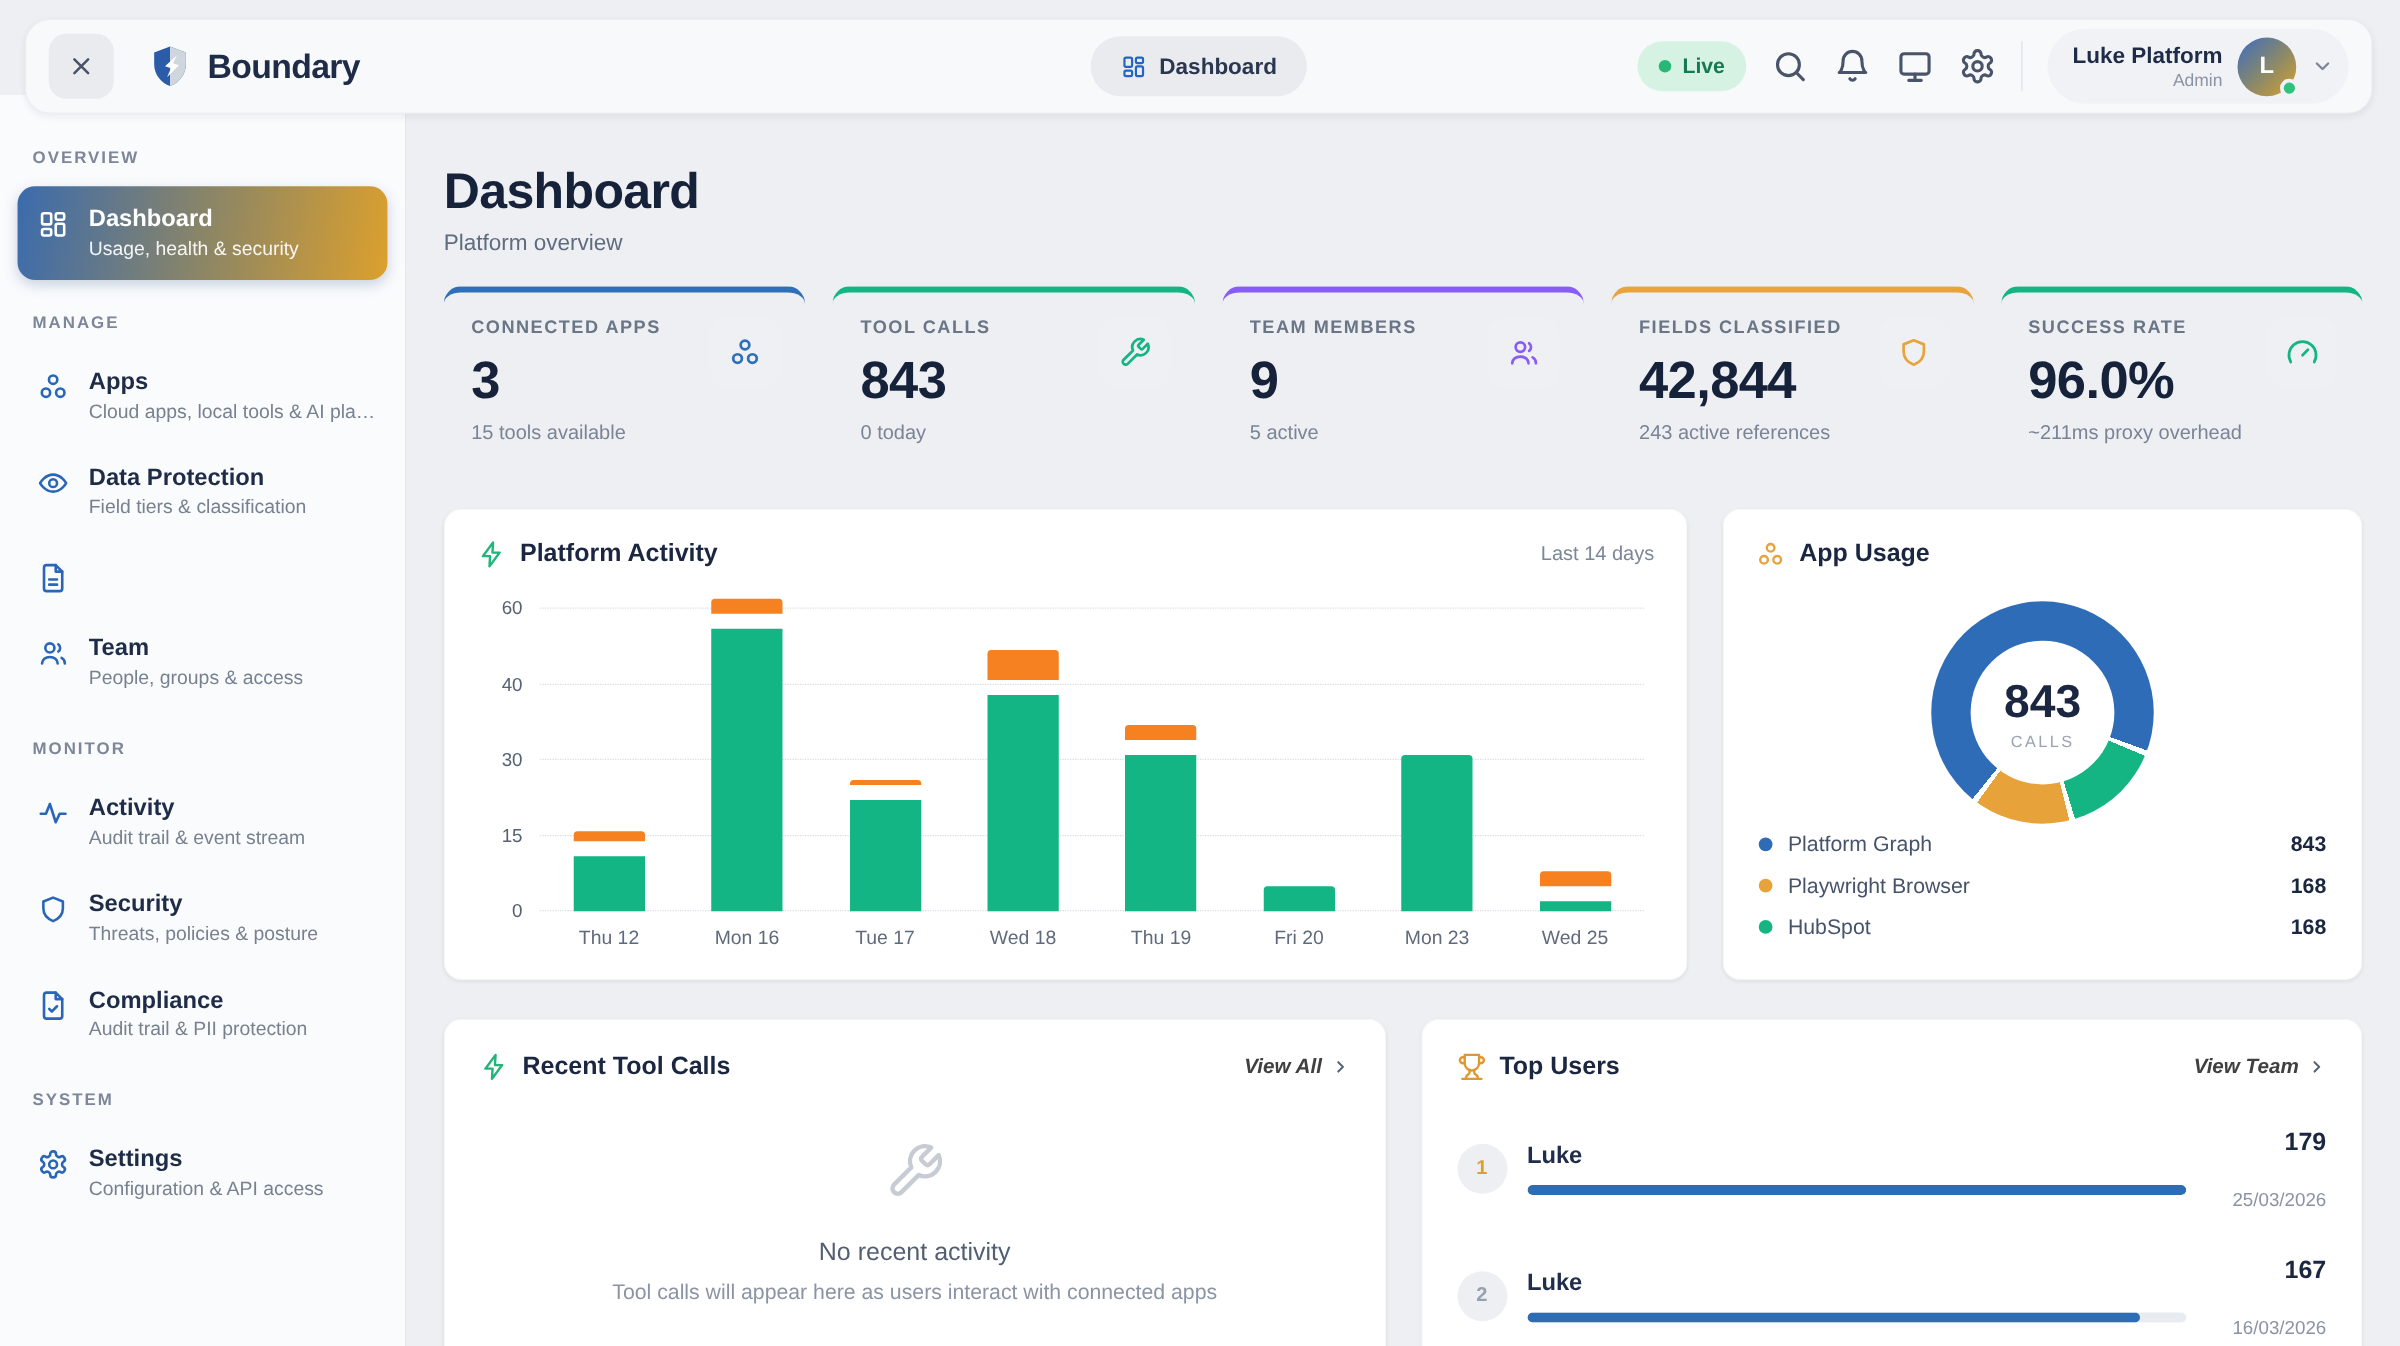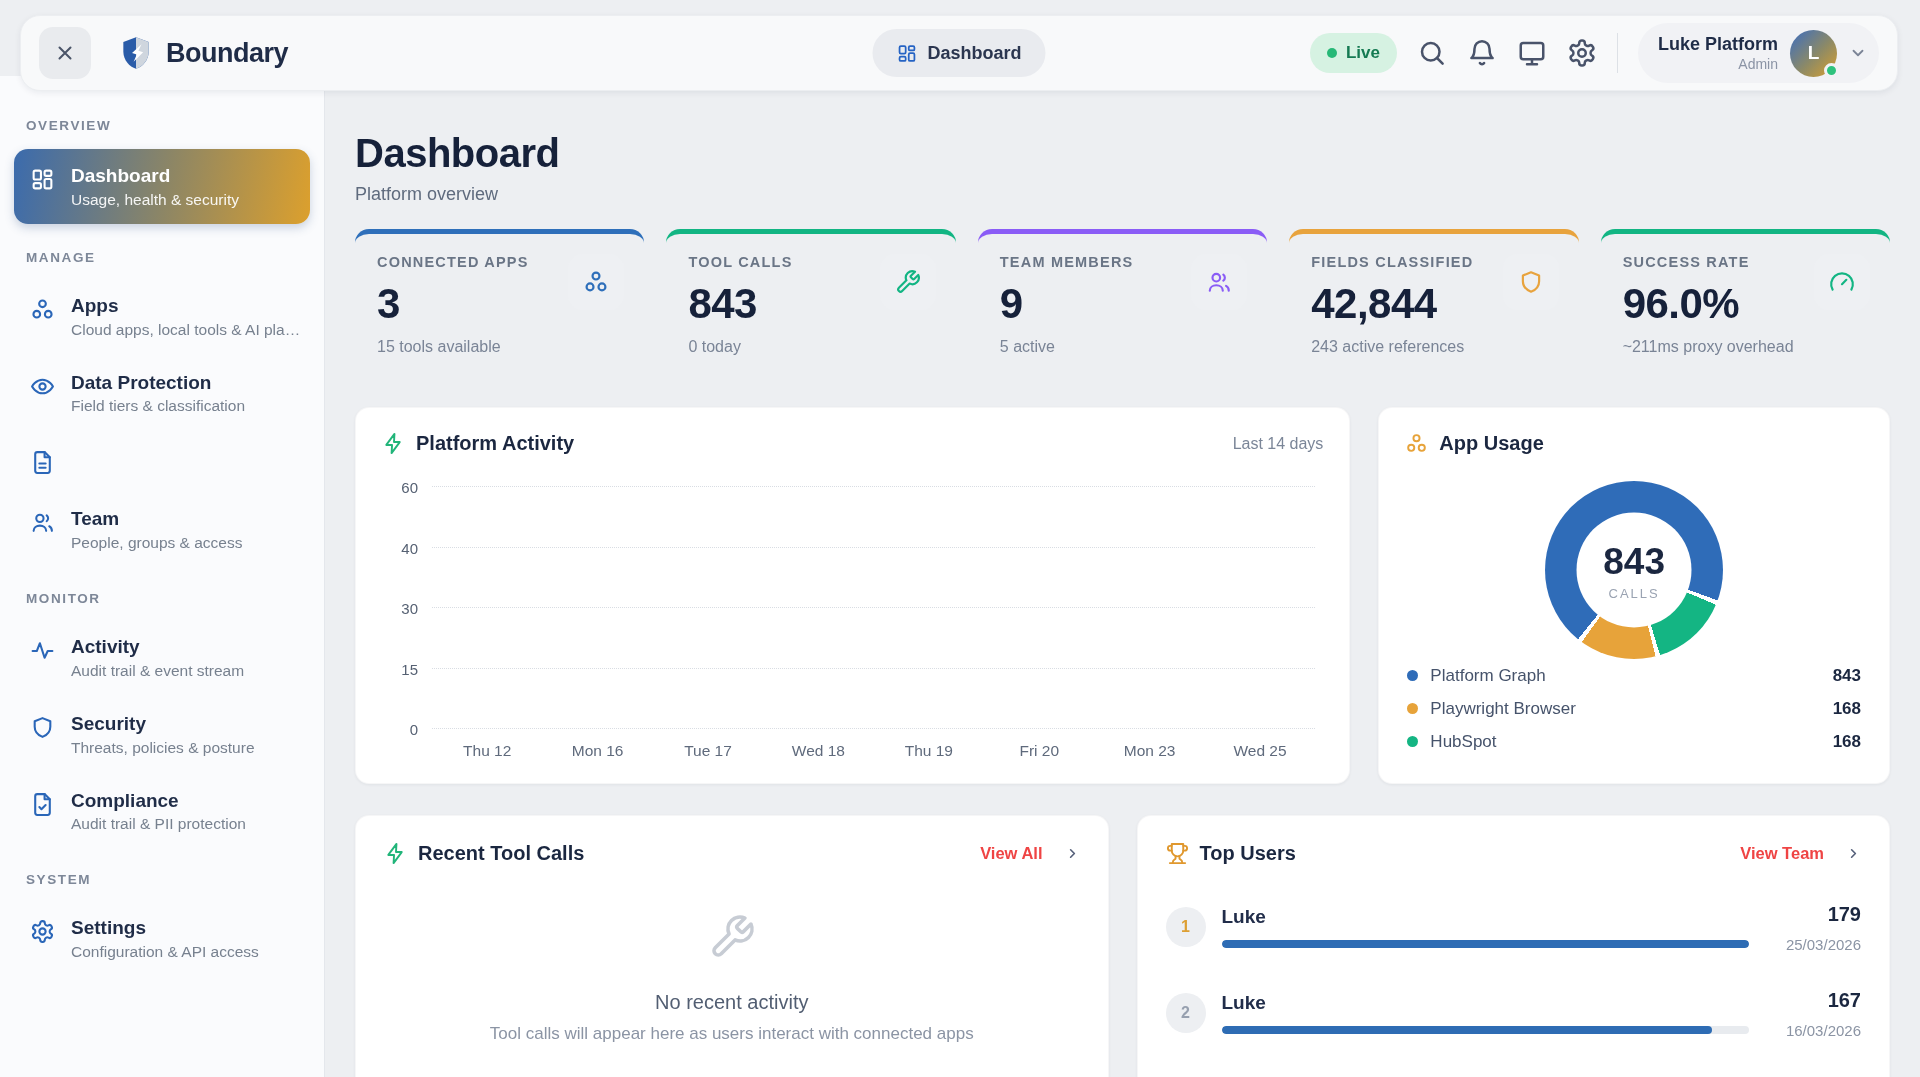--- a/index.html
+++ b/index.html
@@ -107,21 +107,21 @@
   .card-head .icn { width:23px; height:23px; }
   .card-title { font-size:20px; font-weight:700; color:#1b2740; }
   .card-head-right { margin-left:auto; font-size:16px; color:#7b8698; }
 
   
   .bar-chart { margin-top:24px; position:relative; height:250px; margin-left:50px; margin-right:8px; }
   .gridline { position:absolute; left:0; right:0; border-top:1.5px dotted #d9dde3; }
   .ytick { position:absolute; right:100%; margin-right:14px; transform:translateY(-50%);
     font-size:15px; color:#566173; }
   .bar-cols { position:absolute; inset:0; display:flex; justify-content:space-around; align-items:flex-end; }
-  .bar-col { width:57px; position:relative; display:flex; flex-direction:row; justify-content:flex-end; height:100%;gap:12px; }
+  .bar-col { width:57px; position:relative; display:flex; flex-direction:column; justify-content:flex-end; height:100%;gap:12px; }
   .seg-top { border-radius:3px 3px 0 0; }
   .xlabel { position:absolute; top:100%; margin-top:13px; left:50%; transform:translateX(-50%);
     font-size:15.5px; color:#5f6a7c; white-space:nowrap; }
 
   
   .donut-wrap { display:flex; justify-content:center; margin-top:26px; }
   .donut { position:relative; width:178px; height:178px; border-radius:50%; }
   .donut-hole { position:absolute; left:50%; top:50%; transform:translate(-50%,-50%);
     width:115px; height:115px; border-radius:50%; background:#fff;
     display:flex; flex-direction:column; align-items:center; justify-content:center; }
@@ -129,41 +129,41 @@
   .donut-unit { font-size:13px; letter-spacing:2px; color:#9aa3b2; margin-top:3px; }
   .legend { margin-top:auto; padding-bottom:4px; }
   .legend-row { display:flex; align-items:center; gap:12px; padding:6.5px 2px; }
   .legend-dot { width:11px; height:11px; border-radius:50%; }
   .legend-label { font-size:17px; color:#46536b; }
   .legend-value { margin-left:auto; font-size:17px; font-weight:700; color:#1b2740; }
 
   
   .bottom-row { display:flex; gap:28px; margin-top:31px; }
   .bottom-card { flex:1; height:430px; padding:26px 28px; }
-  .view-link { margin-left:auto; display:flex; align-items:center; gap:22px;
-    font-size:16.5px; font-weight:600; color:#ef4444; cursor:pointer; }
+  .view-link { margin-left:auto; display:flex; align-items:center; gap:7px;
+    font-size:16.5px; font-weight:600; color:#404040; cursor:pointer;font-style:italic; }
   .view-link .icn { width:15px; height:15px; color:#55607a; }
 
   .empty-state { display:flex; flex-direction:column; align-items:center; margin-top:48px; }
   .empty-state .icn { width:48px; height:48px; color:#c7ccd4; }
   .empty-title { font-size:20px; font-weight:500; color:#525e72; margin-top:30px; }
   .empty-sub { font-size:17px; color:#8b94a4; margin-top:10px; }
 
   
   .tu-rows { margin-top:24px; }
   .tu-row { display:flex; align-items:center; gap:16px; padding:12px 0 22px 0; }
   .tu-badge { width:40px; height:40px; border-radius:50%; background:#edeff2;
     display:flex; align-items:center; justify-content:center; font-size:16px; font-weight:700; }
   .tu-mid { flex:1; }
   .tu-name { font-size:19px; font-weight:600; color:#212d4a; margin-bottom:12px; }
   .tu-track { height:8px; border-radius:4px; background:#e8ebef; overflow:hidden; }
   .tu-fill { height:100%; border-radius:4px; background:#2e6cb4; }
   .tu-right { width:96px; text-align:right; align-self:flex-start; padding-top:2px; }
   .tu-value { font-size:20px; font-weight:800; color:#1b2740; }
-  .tu-date { font-size:15px; color:#8b94a4; margin-top:10px; }
+  .tu-date { font-size:15px; color:#8b94a4; margin-top:26px; }
 </style>
 </head>
 <body>
 
 <div class="topbar">
   <div class="close-btn">
     <span class="icn">
       <svg viewBox="0 0 24 24" fill="none" stroke="currentColor" stroke-width="2.2" stroke-linecap="round">
           <path d="M6 6l12 12M18 6L6 18"></path>
         </svg>

